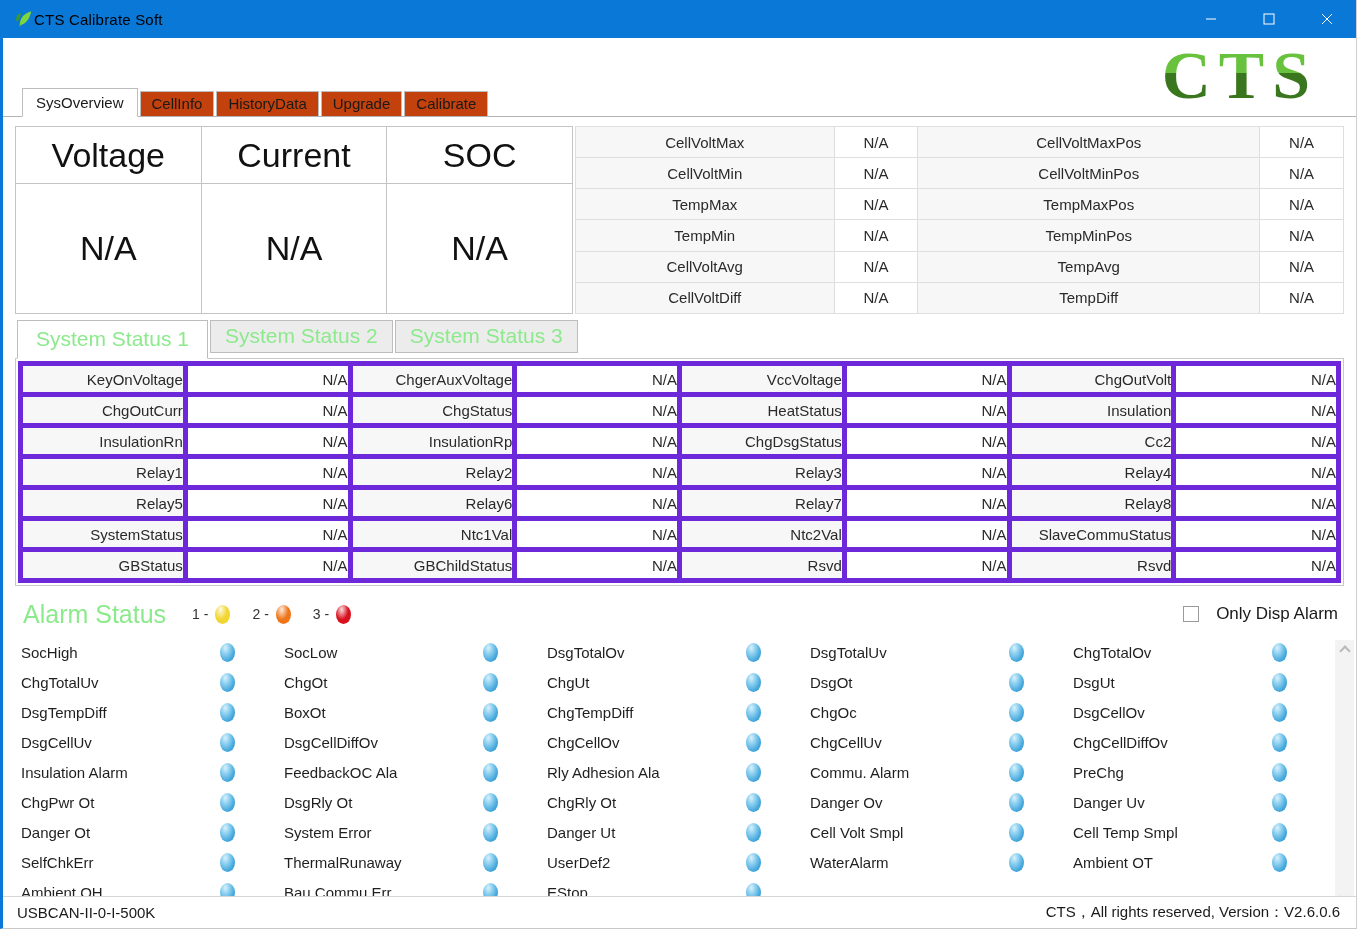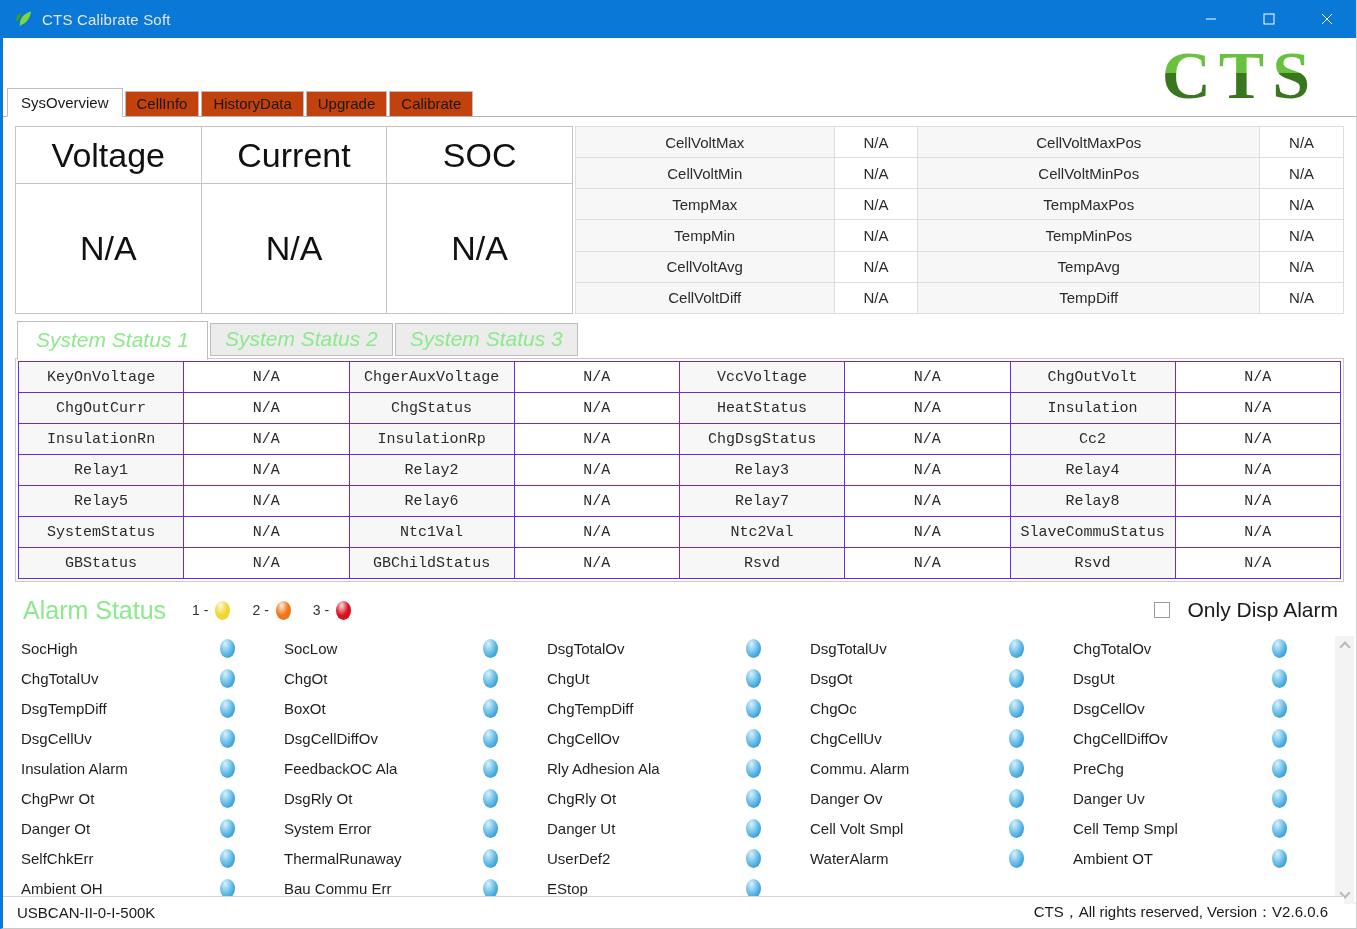--- a/index.html
+++ b/index.html
@@ -6,81 +6,81 @@
   html,body { background:#e8e8e8; }
   body { font-family:"Liberation Sans", sans-serif; }
 
   .window{
     position:relative; width:1357px; height:929px; background:#fff; overflow:hidden;
     border-left:3px solid #0a78d6; border-right:1px solid #cfcfcf; border-bottom:1px solid #c8c8c8;
   }
 
   
   .titlebar{ display:flex; align-items:center; height:38px; background:#0a78d6; padding-left:9px; }
-  .titlebar .app-title{ color:#e5e5e5; font-size:15px; margin-left:8px; letter-spacing:.2px; }
+  .titlebar .app-title{ color:#000000; font-size:15px; letter-spacing:.2px; }
   .win-controls{ margin-left:auto; display:flex; height:100%; }
   .win-btn{ width:58px; height:100%; display:flex; align-items:center; justify-content:center; background:transparent; border:none; cursor:pointer; }
 
   
   .logo{
     position:absolute; top:38px; right:38px; z-index:5;
     font-family:"Liberation Serif", serif; font-weight:bold; font-size:68px; line-height:74px; letter-spacing:8px;
     background:linear-gradient(to bottom,#68c23e 0%,#68c23e 47%,#39761d 47%,#39761d 100%);
     -webkit-background-clip:text; background-clip:text; color:transparent;
   }
 
   
-  .tabstrip{ display:flex; align-items:flex-end; height:28px; margin-top:51px; padding-left:4px; border-bottom:1px solid #b4b4b4; position:relative; }
+  .tabstrip{ display:flex; align-items:flex-end; height:28px; margin-top:51px; padding-left:19px; border-bottom:1px solid #b4b4b4; position:relative; }
   .tab{ font-size:15px; color:#1a1a1a; background:#c2410c; border:1px solid #bdbdbd; border-bottom:none; padding:3px 11px 4px; margin-right:2px; cursor:pointer; }
   .tab.active{ background:#fff; padding:5px 13px 5px; margin-bottom:-1px; border-bottom:1px solid #fff; z-index:2; }
 
   
   .overview-row{ display:flex; gap:2px; margin:9px 12px 0 12px; height:188px; }
   table{ border-collapse:collapse; table-layout:fixed; }
   .gauges{ width:558px; height:100%; }
   .gauges td{ border:1px solid #c4c4c4; text-align:center; vertical-align:middle; color:#111; font-size:34px; background:#fff; }
   .gauges .g-head{ height:57px; }
   .stats{ flex:1; height:100%; }
   .stats td{ border:1px solid #dedede; text-align:center; vertical-align:middle; font-size:15px; color:#2a2a2a; height:31px; }
   .stats td.lab{ background:#f7f7f7; }
   .stats td.val{ background:#fff; }
 
   
-  .sys-tabstrip{ display:flex; align-items:center; height:38px; margin:6px 12px 0 14px; position:relative; z-index:2;font-style:italic; }
+  .sys-tabstrip{ display:flex; align-items:flex-start; height:38px; margin:6px 12px 0 14px; position:relative; z-index:2; }
   .systab{ font-size:21px; color:#8ce98c; background:#ececec; border:1px solid #bdbdbd; padding:3px 14px 4px; margin-right:2px; cursor:pointer; white-space:nowrap; }
   .systab.active{ background:#fff; padding:6px 18px 7px; margin-bottom:-2px; border-bottom:1px solid #fff; }
   .sys-panel{ margin:0 12px; border:1px solid #c9c9c9; padding:2px; position:relative; z-index:1; }
   .systable{ width:100%; }
-  .systable td{ border:1px solid #6d28d9; text-align:center; vertical-align:middle; font-size:15px; color:#2a2a2a; height:31px;font-family:Liberation Mono, monospace; }
+  .systable td{ border:5px solid #6d28d9; text-align:right; vertical-align:middle; font-size:15px; color:#2a2a2a; height:31px; }
   .systable td.lab{ background:#f7f7f7; }
   .systable td.val{ background:#fff; }
 
   
   .alarm-header{ display:flex; align-items:center; margin:10px 18px 0 20px; height:36px; }
   .alarm-title{ font-size:25px; color:#8ce98c; }
   .alarm-legend{ display:flex; align-items:center; margin-left:26px; gap:22px; }
   .legend-item{ display:flex; align-items:center; }
   .legend-text{ font-size:14px; color:#333; margin-right:7px; }
   .led{ display:inline-block; width:15px; height:19px; border-radius:50%; flex-shrink:0; }
   .led.blue{ background:radial-gradient(ellipse at 36% 26%, #d9f1fc 0%, #8fd1f0 30%, #47a8dd 66%, #2e8ec6 100%); }
-  .only-disp{ margin-left:auto; display:flex; align-items:center; gap:17px; font-size:21px; color:#1a1a1a; cursor:pointer; }
+  .only-disp{ margin-left:auto; display:flex; align-items:center; gap:17px; font-size:17px; color:#1a1a1a; cursor:pointer; }
   .checkbox{ width:16px; height:16px; border:1px solid #9a9a9a; background:#fff; display:inline-block; }
 
   .alarm-wrap{ position:relative; margin:5px 0 0 14px; height:271px; border-bottom:1px solid #ececec; }
   .alarm-grid{ display:grid; grid-template-columns:repeat(5,1fr); grid-auto-rows:30px; margin-right:24px; }
   .alarm-cell{ display:flex; align-items:center; padding:0 45px 0 4px; }
   .alarm-label{ flex:1; font-size:15px; color:#1f1f1f; white-space:nowrap; overflow:hidden; }
 
   .vscroll{ position:absolute; top:3px; right:2px; width:19px; height:268px; background:#f3f3f3; display:flex; flex-direction:column; justify-content:space-between; align-items:center; padding:7px 0; }
   .chev{ width:8px; height:8px; border-left:2px solid #b9b9b9; border-top:2px solid #b9b9b9; }
   .chev.up{ transform:rotate(45deg); }
   .chev.down{ transform:rotate(225deg); }
 
   
-  .statusbar{ position:absolute; left:0; right:12px; bottom:0; height:32px; background:#fff; border-top:1px solid #d6d6d6; display:flex; align-items:center; padding:0 16px 0 14px; font-size:15px; color:#1a1a1a; }
+  .statusbar{ position:absolute; left:0; right:0; bottom:0; height:32px; background:#fff; border-top:1px solid #d6d6d6; display:flex; align-items:center; padding:0 16px 0 14px; font-size:15px; color:#1a1a1a; }
   .statusbar .right{ margin-left:auto; }
 </style>
 </head>
 <body>
 
 <div class="window">
 
   <div class="titlebar">
     <svg width="22" height="22" viewBox="0 0 24 24">
       <path d="M8.5 21 C8 13 11 6.5 21 3.5 C19 13 14.5 17.5 9.5 18.5 Z" fill="#7ed63f"></path>

